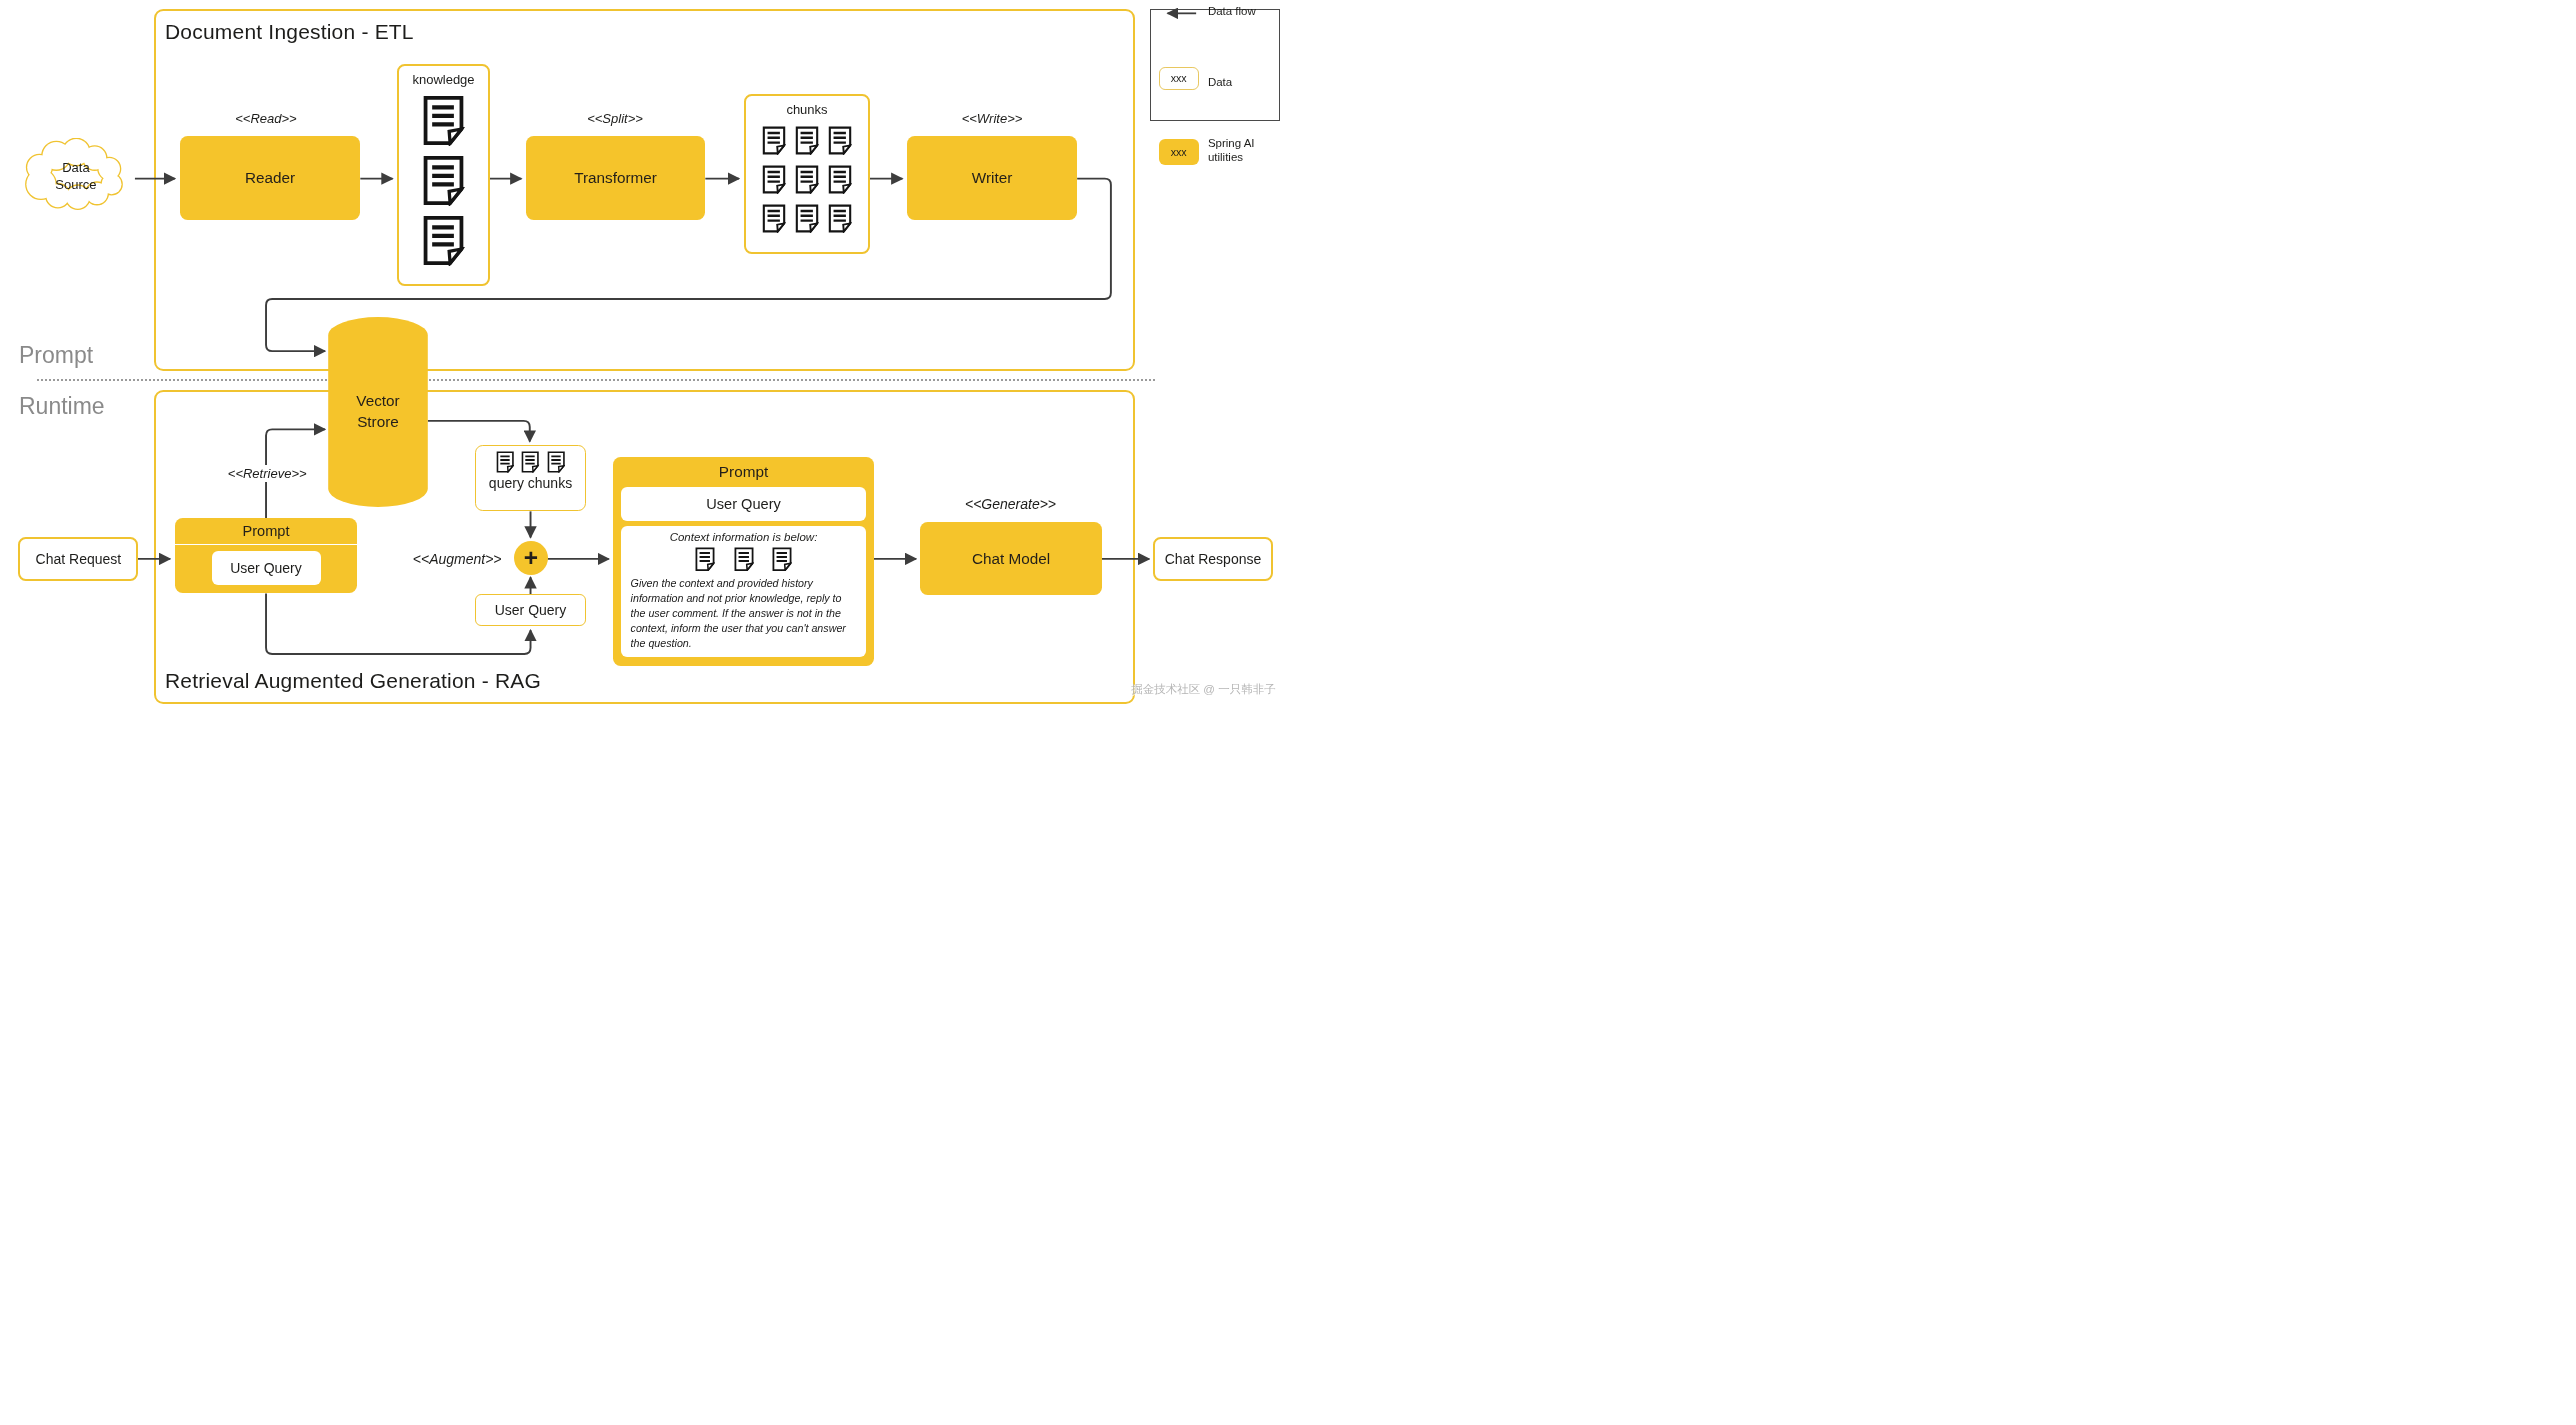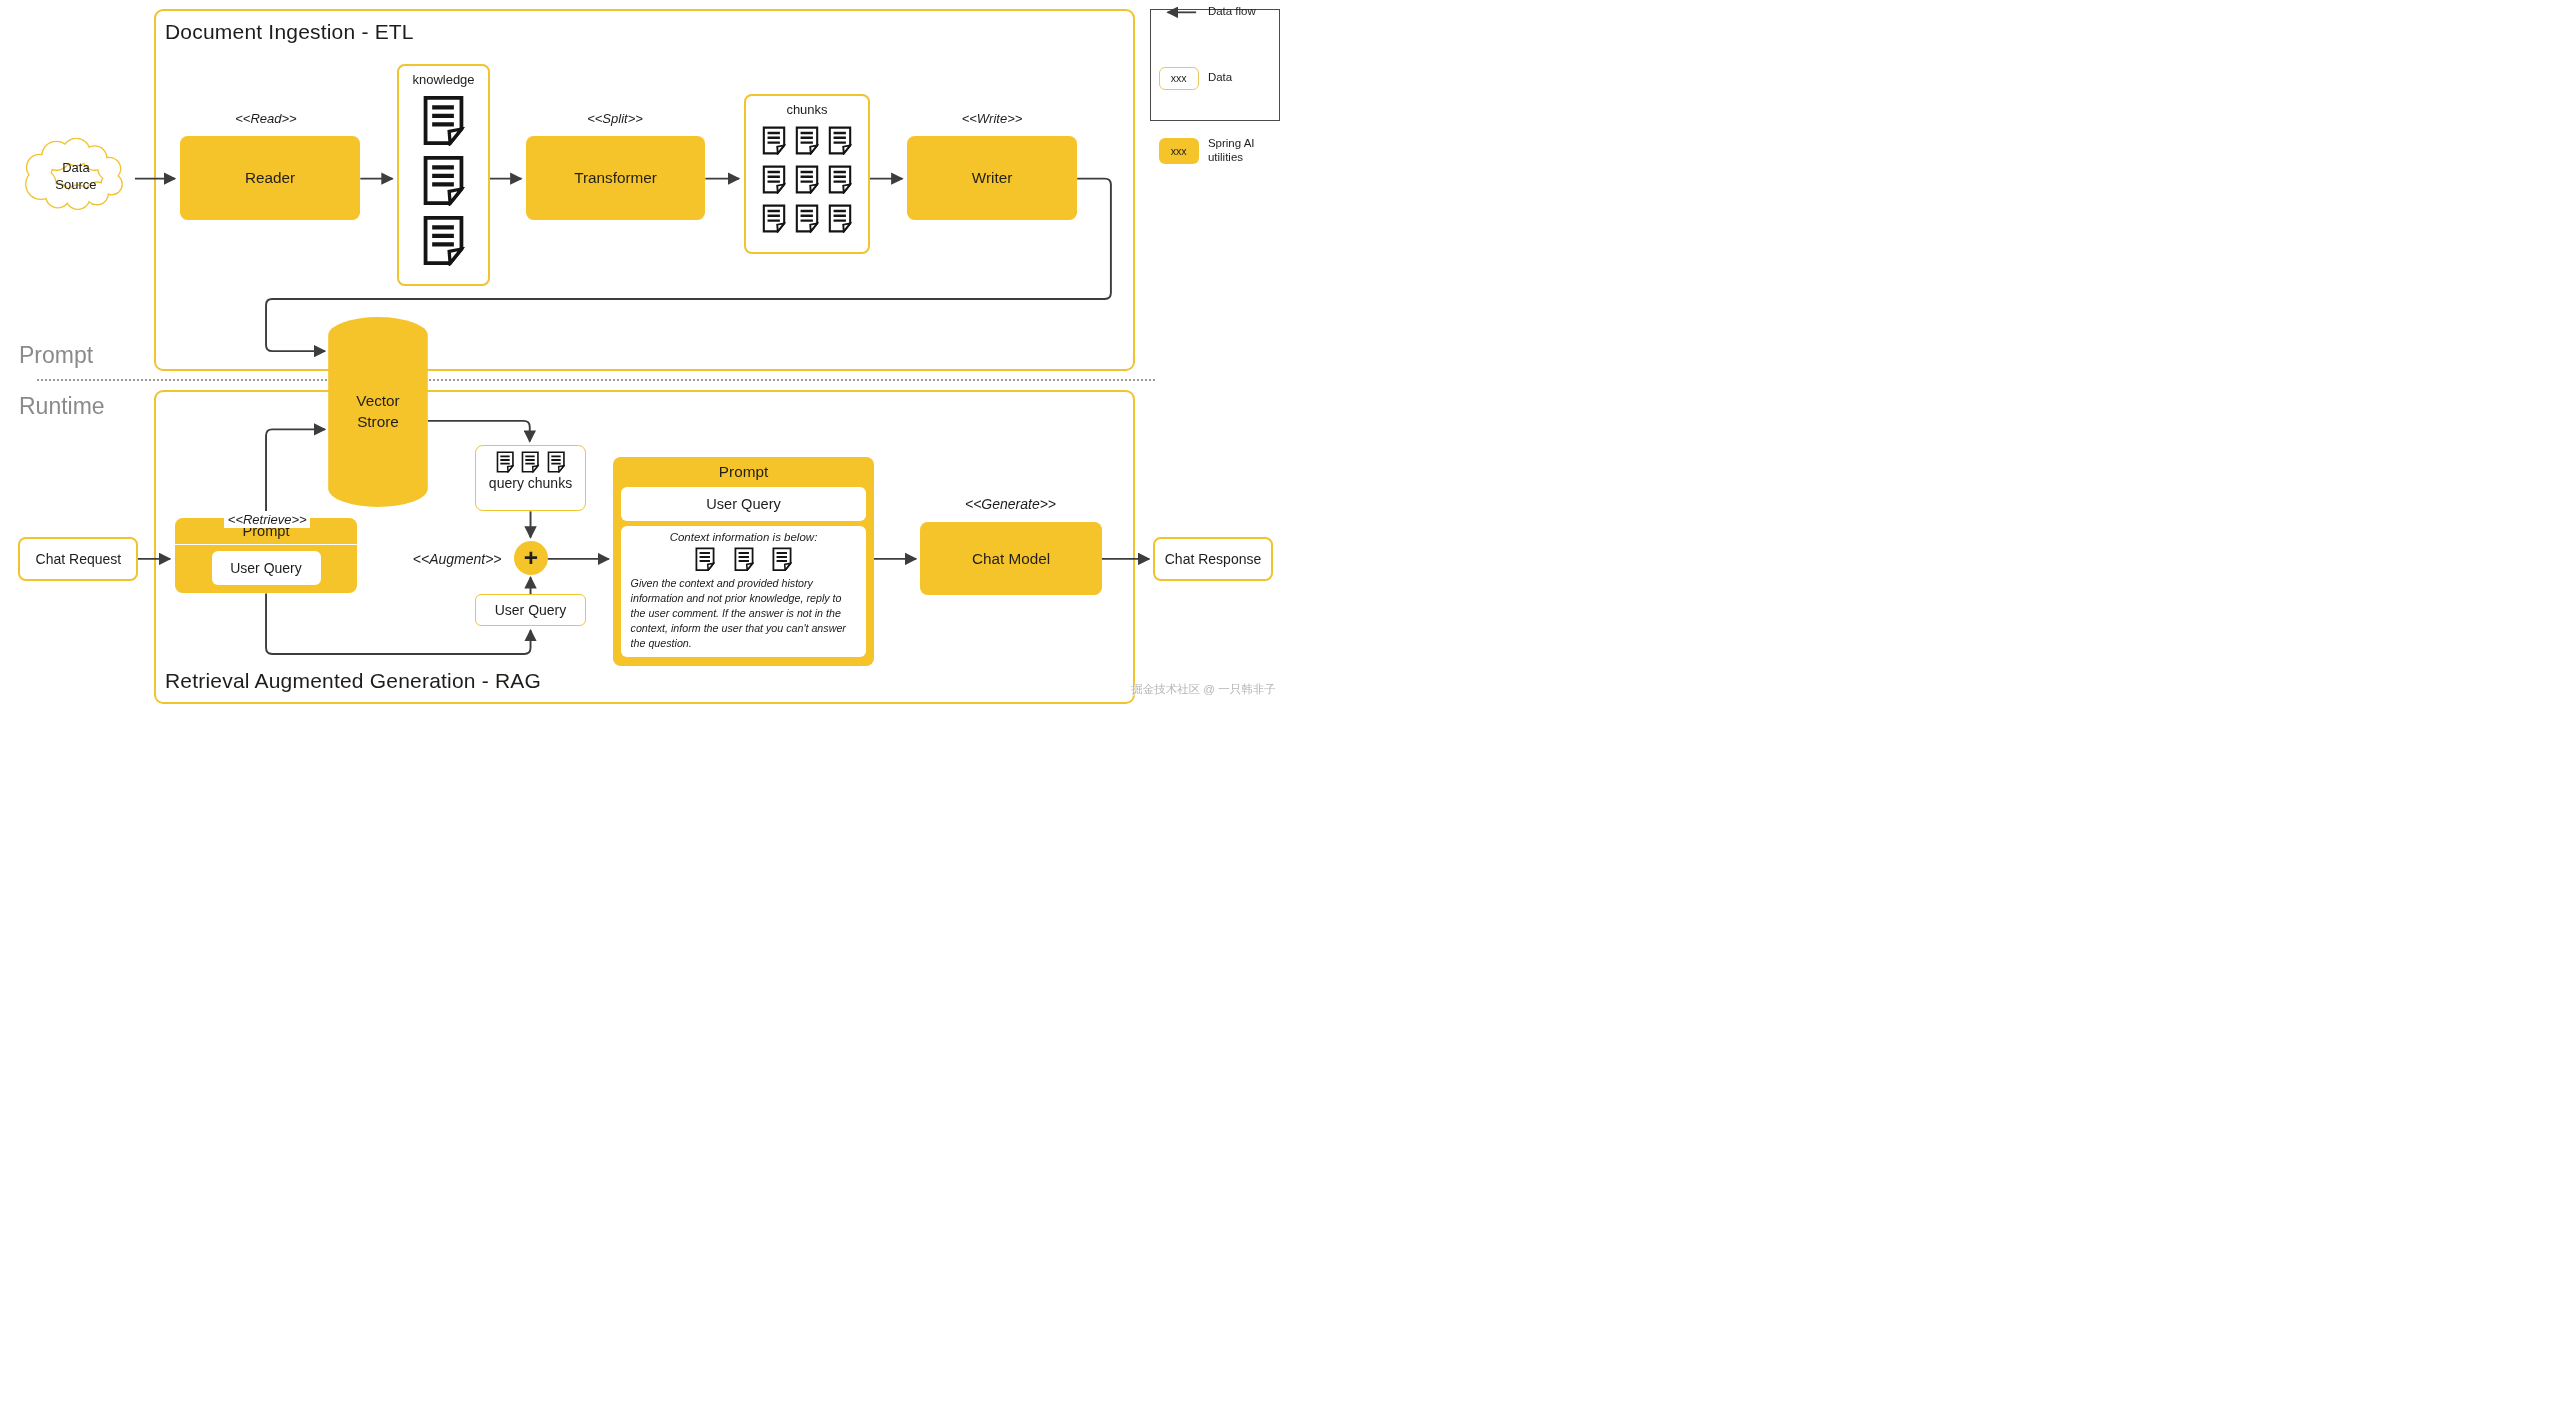--- a/index.html
+++ b/index.html
@@ -19,21 +19,21 @@
   }
   .etl-title { left:165px; top:20px; }
   .rag-title { left:165px; top:669px; }
 
   
   .legend {
     position:absolute; left:1150px; top:9.2px; width:130px; height:112px;
     border:1.5px solid #4a4a4a; background:#fff; z-index:5;
     display:flex; flex-direction:column; justify-content:center; gap:7.7px; padding:7.7px 7.7px;
   }
-  .legend-row { display:flex; align-items:center; gap:9.2px;margin-top:40px; }
+  .legend-row { display:flex; align-items:flex-end; gap:9.2px;margin-top:40px; }
   .legend-label { font-size:11.5px; color:#1d1d1b; line-height:1.2; }
   .legend-chip {
     width:40px; min-width:40px; height:23px; border-radius:6.1px;
     display:flex; align-items:center; justify-content:center; font-size:10.7px; color:#1d1d1b;
   }
   .legend-chip.data { background:#fff; border:1.5px solid #E8C75F; }
   .legend-chip.spring { background:#F5C42B; border:none; height:26px; }
   .legend-arrow { width:40px; min-width:40px; height:10.7px; }
 
   
@@ -309,21 +309,21 @@
     </div>
   </div>
 
   <div class="cylinder-wrap">
     <svg width="100" height="190" viewBox="0 0 130 248">
       <path d="M0,24 A65,24 0 0 1 130,24 V224 A65,24 0 0 1 0,224 Z" fill="#F5C42B"></path>
     </svg>
     <div class="cylinder-text">Vector Strore</div>
   </div>
 
-  <div class="stereo" style="left:224px; top:465px; width:86px;margin-top:46px;">&lt;&lt;Retrieve&gt;&gt;</div>
+  <div class="stereo" style="left:224px; top:465px; width:86px;">&lt;&lt;Retrieve&gt;&gt;</div>
   <div class="stereo" style="left:409px; top:550px; width:92px; font-size:14px;">&lt;&lt;Augment&gt;&gt;</div>
   <div class="stereo" style="left:949px; top:495px; width:123px; font-size:14px;">&lt;&lt;Generate&gt;&gt;</div>
 
   <div class="node white-node chat-request">Chat Request</div>
   <div class="node white-node chat-response">Chat Response</div>
 
   <div class="prompt-small">
     <div class="prompt-small-title">Prompt</div>
     <div class="prompt-small-sep"></div>
     <div class="prompt-small-uq">User Query</div>

